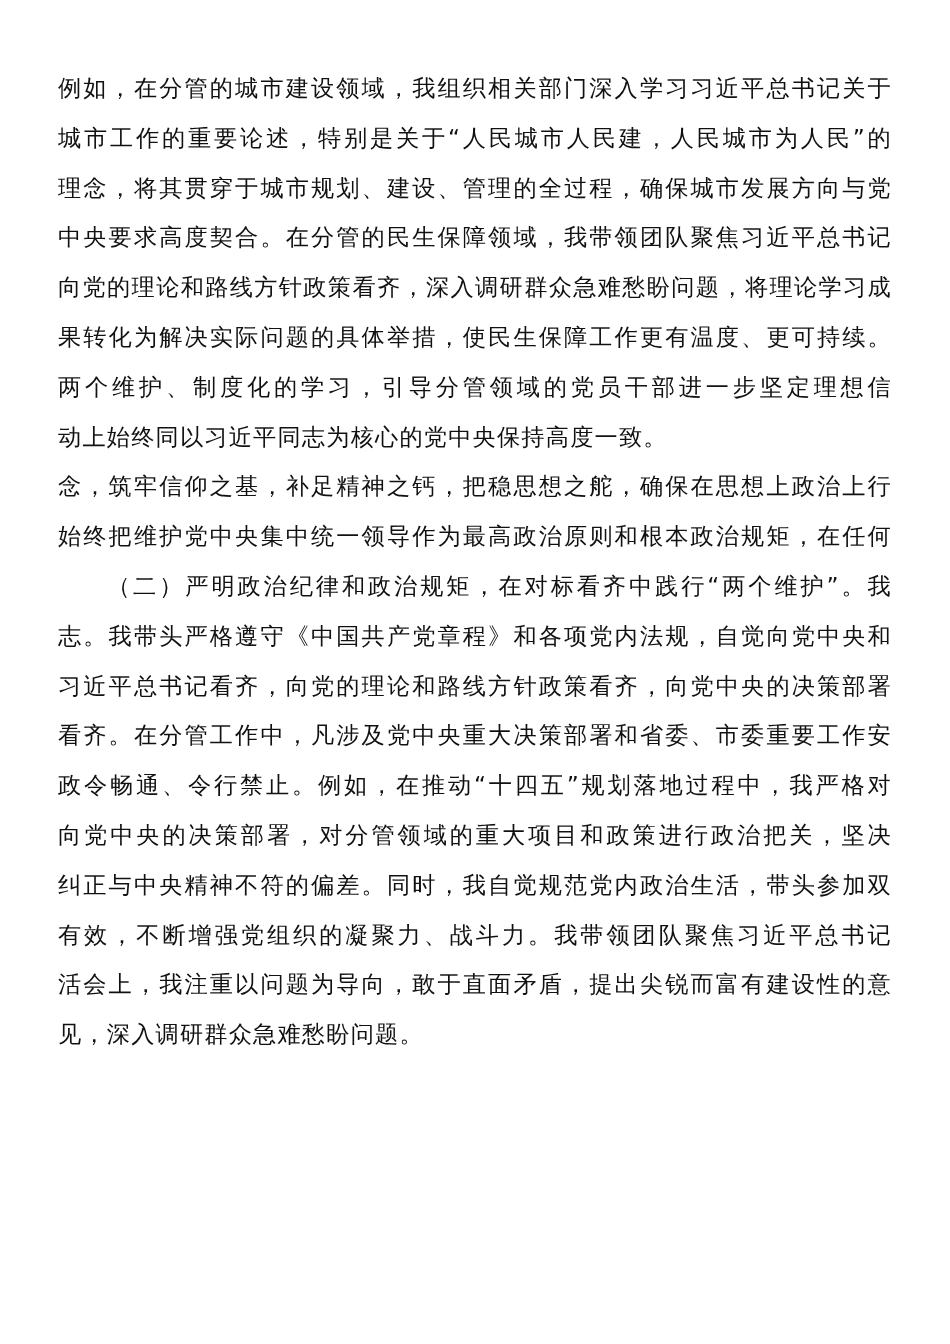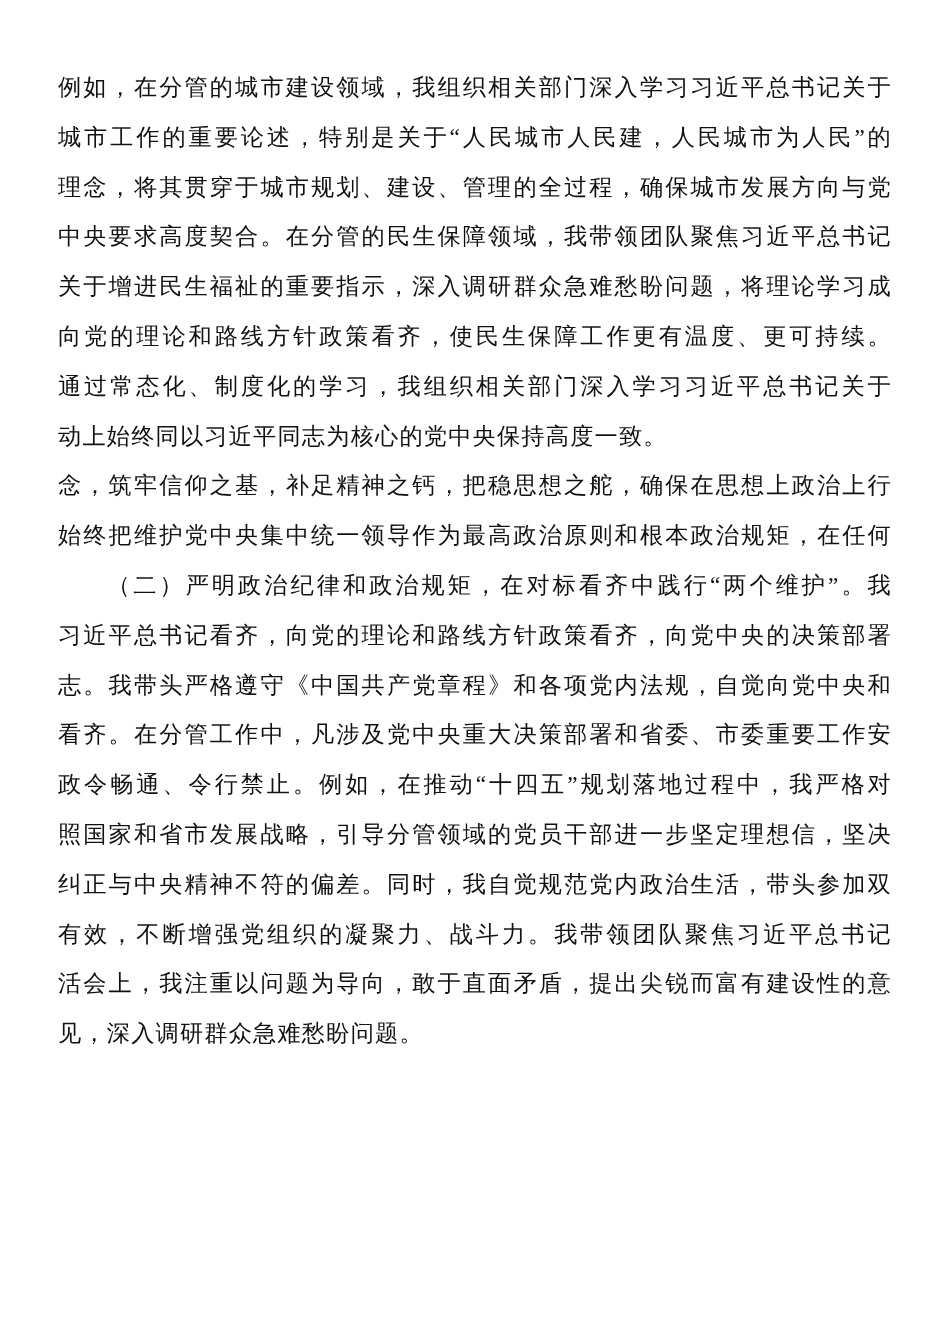--- a/index.html
+++ b/index.html
@@ -15,21 +15,20 @@
       font-family: "DejaVu Sans", "Liberation Sans", sans-serif;
       color: #111111;
     }
     .page {
       position: absolute;
       left: 0;
       top: 0;
       width: 950px;
       height: 1344px;
       background: #ffffff;
-      font-family: Liberation Serif, serif;
     }
     .text-block {
       position: absolute;
       left: 58px;
       top: 63px;
       width: 834px;
     }
     .paragraph {
       margin: 0;
       padding: 0;
@@ -55,35 +54,35 @@
 <body>
 
 <div class="page">
   <div class="text-block">
 
     <p class="paragraph">
       <span class="line">例如，在分管的城市建设领域，我组织相关部门深入学习习近平总书记关于</span>
       <span class="line">城市工作的重要论述，特别是关于“人民城市人民建，人民城市为人民”的</span>
       <span class="line">理念，将其贯穿于城市规划、建设、管理的全过程，确保城市发展方向与党</span>
       <span class="line">中央要求高度契合。在分管的民生保障领域，我带领团队聚焦习近平总书记</span>
-      <span class="line">关于增进民生福祉的重要指示，深入调研群众急难愁盼问题，将理论学习成</span>
-      <span class="line">向党的理论和路线方针政策看齐，使民生保障工作更有温度、更可持续。</span>
-      <span class="line">通过常态化、制度化的学习，我组织相关部门深入学习习近平总书记关于</span>
+      <span class="line">向党的理论和路线方针政策看齐，深入调研群众急难愁盼问题，将理论学习成</span>
+      <span class="line">果转化为解决实际问题的具体举措，使民生保障工作更有温度、更可持续。</span>
+      <span class="line">两个维护、制度化的学习，引导分管领域的党员干部进一步坚定理想信</span>
       <span class="line last">动上始终同以习近平同志为核心的党中央保持高度一致。</span>
       <span class="line">念，筑牢信仰之基，补足精神之钙，把稳思想之舵，确保在思想上政治上行</span>
     </p>
 
     <p class="paragraph">
       <span class="line">始终把维护党中央集中统一领导作为最高政治原则和根本政治规矩，在任何</span>
       <span class="line indent">（二）严明政治纪律和政治规矩，在对标看齐中践行“两个维护”。我</span>
+      <span class="line">志。我带头严格遵守《中国共产党章程》和各项党内法规，自觉向党中央和</span>
       <span class="line">习近平总书记看齐，向党的理论和路线方针政策看齐，向党中央的决策部署</span>
-      <span class="line">志。我带头严格遵守《中国共产党章程》和各项党内法规，自觉向党中央和</span>
       <span class="line">看齐。在分管工作中，凡涉及党中央重大决策部署和省委、市委重要工作安</span>
       <span class="line">政令畅通、令行禁止。例如，在推动“十四五”规划落地过程中，我严格对</span>
-      <span class="line">照国家和省市发展战略，引导分管领域的党员干部进一步坚定理想信，坚决</span>
+      <span class="line">向党中央的决策部署，对分管领域的重大项目和政策进行政治把关，坚决</span>
       <span class="line">纠正与中央精神不符的偏差。同时，我自觉规范党内政治生活，带头参加双</span>
       <span class="line">有效，不断增强党组织的凝聚力、战斗力。我带领团队聚焦习近平总书记</span>
       <span class="line">活会上，我注重以问题为导向，敢于直面矛盾，提出尖锐而富有建设性的意</span>
       <span class="line last">见，深入调研群众急难愁盼问题。</span>
     </p>
 
   </div>
 </div>
 
 </body></html>

